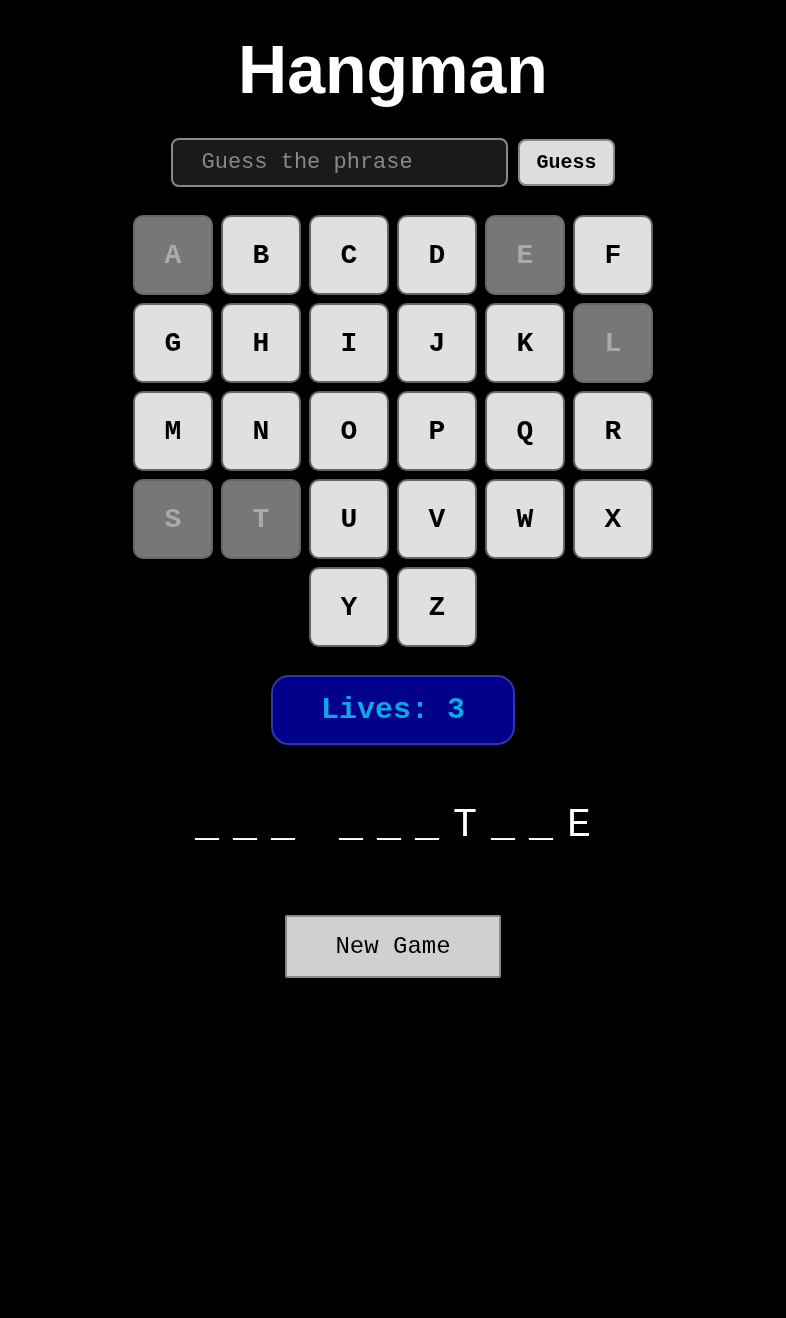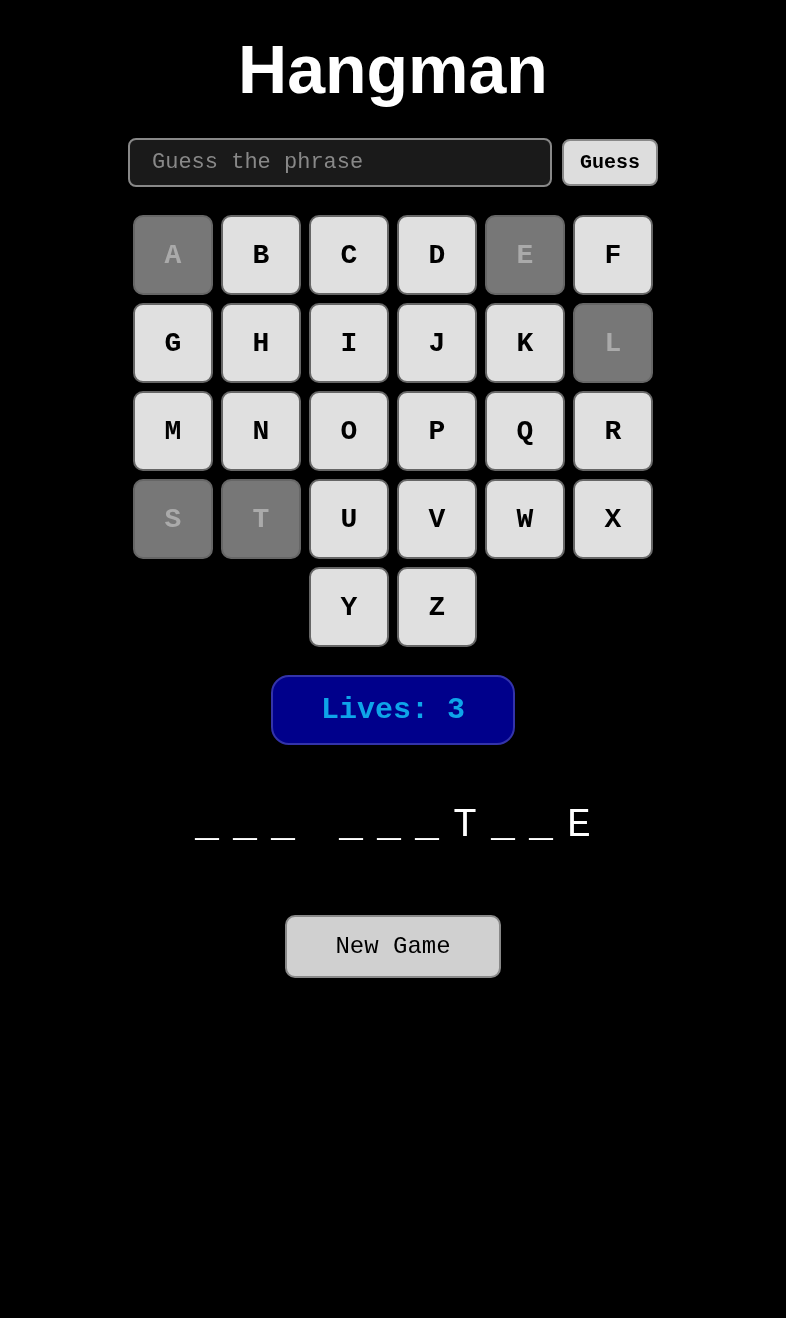--- a/index.html
+++ b/index.html
@@ -35,22 +35,22 @@
       margin-bottom: 28px;
     }
 
     #guess-input {
       background: #1a1a1a;
       border: 2px solid #888;
       border-radius: 8px;
       color: #ccc;
       font-size: 22px;
       font-family: 'Courier New', Courier, monospace;
-      padding: 10px 22px;
-      width: 424px;
+      padding: 10px 28px;
+      width: 337px;
       outline: none;
     }
 
     #guess-input::placeholder {
       color: #888;
     }
 
     #guess-button {
       background: #ddd;
       border: 2px solid #888;
@@ -131,21 +131,21 @@
       text-align: center;
     }
 
     .phrase-space {
       width: 20px;
     }
 
     #new-game-button {
       background: #d0d0d0;
       border: 2px solid #888;
-      border-radius: 10px;
+      border-radius: 2px;
       color: #000;
       font-size: 24px;
       font-family: 'Courier New', Courier, monospace;
       padding: 16px 48px;
       cursor: pointer;
     }
   </style>
 </head>
 <body>
 

